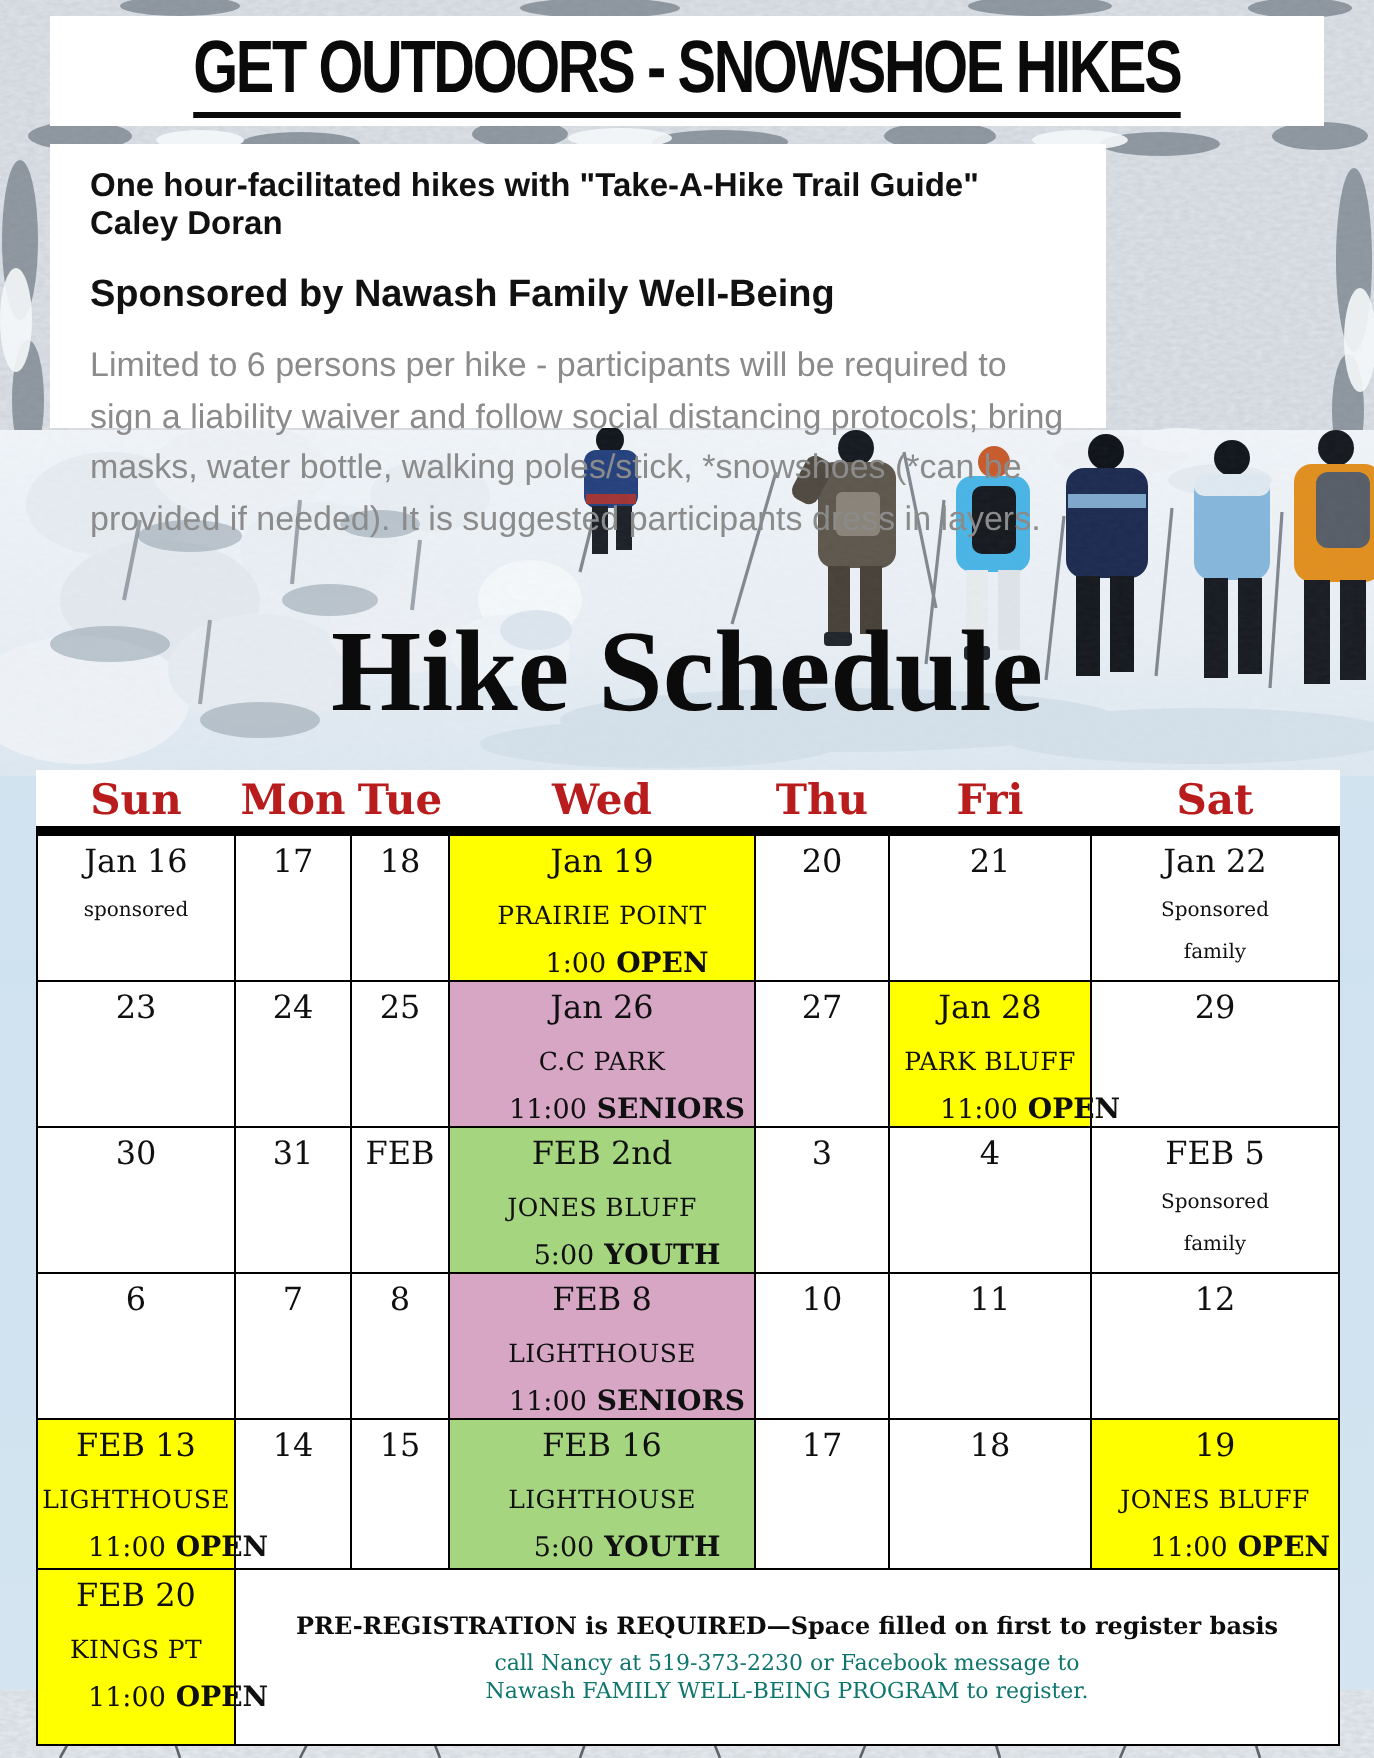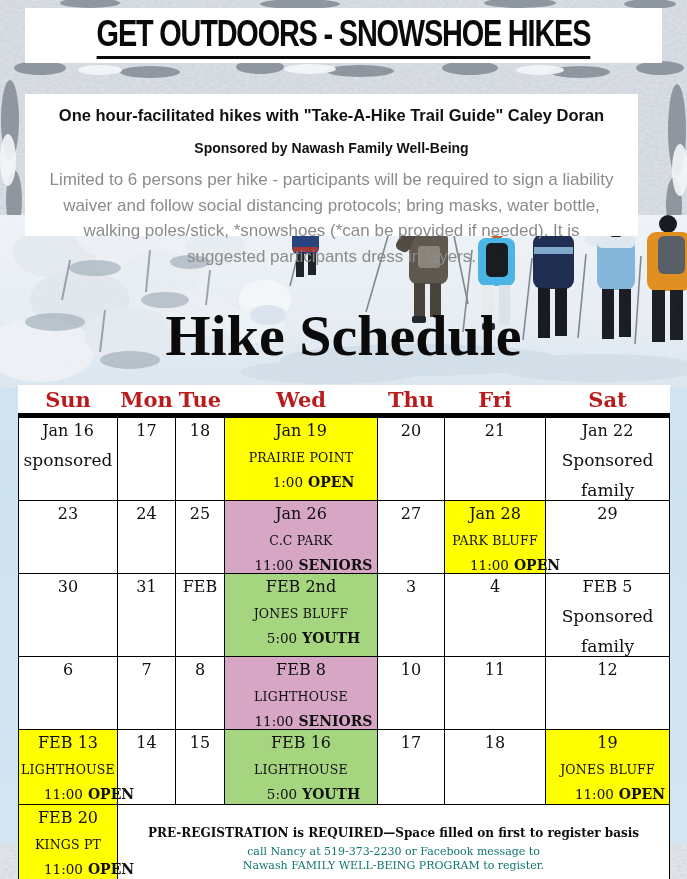--- a/index.html
+++ b/index.html
@@ -9,24 +9,24 @@
   svg.bg{position:absolute;left:0;top:0;width:687px;height:879px;}
 
   
   .banner{position:absolute;left:25px;top:8px;width:637px;height:55px;background:#ffffff;
           display:flex;align-items:center;justify-content:center;}
   .banner-text{font-family:"Liberation Sans",sans-serif;font-weight:bold;font-size:37px;
           letter-spacing:-1.5px;transform:scaleX(0.78);transform-origin:center;
           white-space:nowrap;color:#0a0a0a;border-bottom:3px solid #0a0a0a;padding-bottom:1px;}
 
   
-  .info-box{position:absolute;left:25px;top:94px;width:613px;height:142px;background:#ffffff;
-          text-align:center;box-sizing:border-box;padding:8px 20px 0 20px;}
+  .info-box{position:absolute;left:25px;top:72px;width:528px;height:142px;background:#ffffff;
+          text-align:left;box-sizing:border-box;padding:8px 20px 0 20px;}
   .info-sub{font-weight:bold;font-size:16.5px;color:#111;margin:4px 0 0 0;}
-  .info-sponsor{font-weight:bold;font-size:14px;color:#111;margin:15px 0 0 0;}
+  .info-sponsor{font-weight:bold;font-size:19px;color:#111;margin:15px 0 0 0;}
   .info-details{font-size:17px;color:#8b8b8b;line-height:1.5;margin:11px 0 0 0;}
 
   
   .hike-title{position:absolute;left:0;top:302px;width:100%;text-align:center;
           font-family:"Liberation Serif",serif;font-weight:bold;font-size:58px;color:#0b0b0b;}
 
   
   table.cal{position:absolute;left:18px;top:385px;width:651px;border-collapse:collapse;
           table-layout:fixed;background:#ffffff;}
   table.cal th{background:#ffffff;border:none;border-bottom:5px solid #000;
@@ -34,21 +34,21 @@
           height:28px;padding:0;vertical-align:middle;}
   table.cal td{border:1.5px solid #000;vertical-align:top;text-align:center;
           font-family:"DejaVu Serif",serif;color:#101010;padding:0;background:#fff;}
   tbody tr:nth-child(1){height:66px;} tbody tr:nth-child(2){height:68px;}
   tbody tr:nth-child(3){height:68px;} tbody tr:nth-child(4){height:70px;}
   tbody tr:nth-child(5){height:75px;} tbody tr:nth-child(6){height:88px;}
   .bg-yellow{background:var(--c-yellow,#ffff00) !important;}
   .bg-pink{background:var(--c-pink,#d6a6c4) !important;}
   .bg-green{background:var(--c-green,#a5d57f) !important;}
   .cell-date{font-size:16px;padding-top:3px;}
-  .cell-sub{font-size:17px;margin-top:10px;}
+  .cell-sub{font-size:10px;margin-top:10px;}
   .cell-venue{font-size:12.5px;margin-top:10px;letter-spacing:.2px;}
   .cell-time{font-size:13.5px;margin-top:9px;padding-left:25px;}
   .cell-cat{font-weight:bold;font-size:14px;margin-left:5px;}
   .reg-cell{vertical-align:middle !important;font-family:"Liberation Sans",sans-serif;
           padding:4px 8px !important;}
   .reg1{font-weight:bold;font-size:12px;color:#0d0d0d;}
   .reg2{font-size:11px;color:#0f766e;margin-top:5px;}
   .reg3{margin-top:1px;}
 </style>
 </head>

